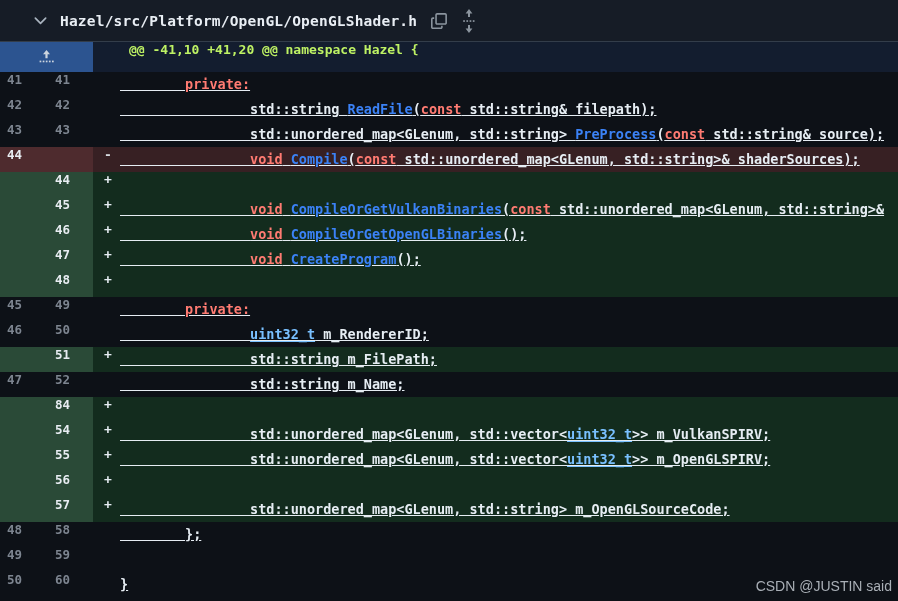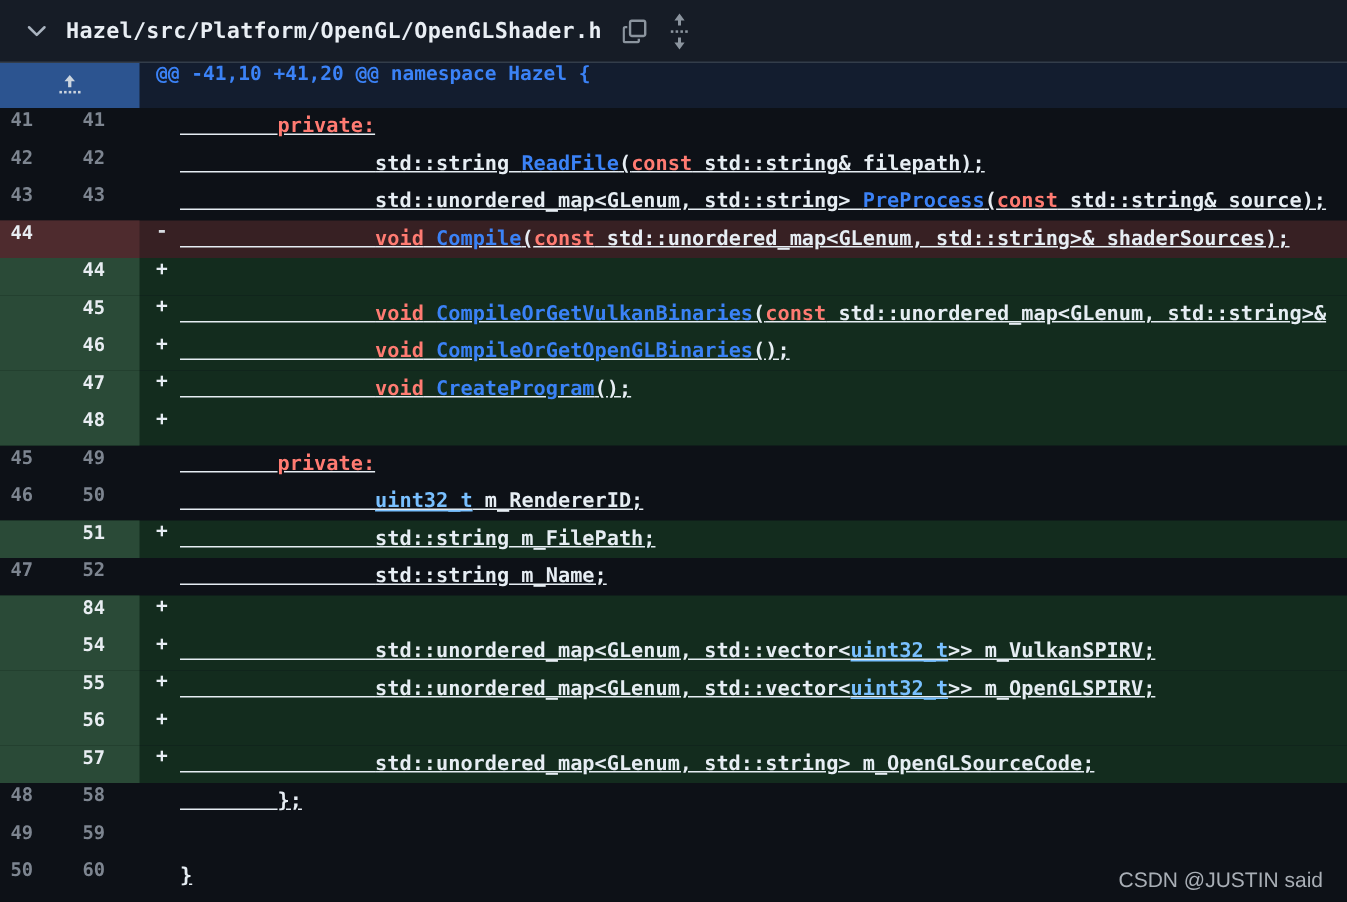--- a/index.html
+++ b/index.html
@@ -9,40 +9,40 @@
     background:#0d1117;
     font-family:"DejaVu Sans Mono", monospace;
     position:relative;
   }
   
   .file-header {
     height:42px; width:898px;
     background:#161c26;
     border-bottom:1px solid #333d4a;
     display:flex; align-items:center;
-    padding:0 12px;
+    padding:0 28px;
   }
   .collapse-btn { width:24px; height:24px; display:flex; align-items:center; justify-content:center; cursor:pointer; }
   .file-path {
     margin-left:8px;
     font:600 14.5px "DejaVu Sans Mono", monospace;
     color:#e9eef4; letter-spacing:0.2px;
     white-space:nowrap;
   }
   .hdr-icon-btn { margin-left:14px; display:flex; align-items:center; justify-content:center; cursor:pointer; }
   
   .hunk-row { height:30px; width:898px; background:#131d2f; display:flex; }
   .hunk-gutter {
     width:93px; height:30px; background:#2c5490;
     display:flex; align-items:center; justify-content:center; cursor:pointer;
   }
   .hunk-text {
-    margin-left:11px; line-height:30px;
+    margin-left:36px; line-height:30px;
     font:600 13px "DejaVu Sans Mono", monospace;
-    color:#3b82f6; white-space:pre;
+    color:#bef264; white-space:pre;
   }
   
   .diff-rows { width:898px; }
   .row { height:25px; display:flex; width:898px; }
   .num {
     width:46px; flex:0 0 46px; text-align:center; padding-right:17px;
     line-height:25px; font:600 12.5px "DejaVu Sans Mono", monospace;
     color:#7d8590; user-select:none;
   }
   .num.new { width:47px; flex:0 0 47px; padding-right:14px; }
@@ -61,21 +61,21 @@
   .row.del { background:#372023; }
   .row.del .num { background:#4e2b2e; color:#e8edf2; }
   .row.del .sign { color:#d8dde2; }
   
   .tok-p { color:#e6edf3; }
   .tok-k { color:#ff7b72; }
   .tok-f { color:#3b82f6; }
   .tok-t { color:#79c0ff; text-decoration:underline; text-underline-offset:2px; }
   
   .watermark {
-    position:absolute; right:16px; bottom:7px;
+    position:absolute; right:6px; bottom:7px;
     font:400 14px "Liberation Sans", sans-serif;
     color:#a9afb6;
   }
 </style>
 </head>
 <body>
 
 <div class="file-header">
   <span class="collapse-btn">
     <span style="display:flex;">

